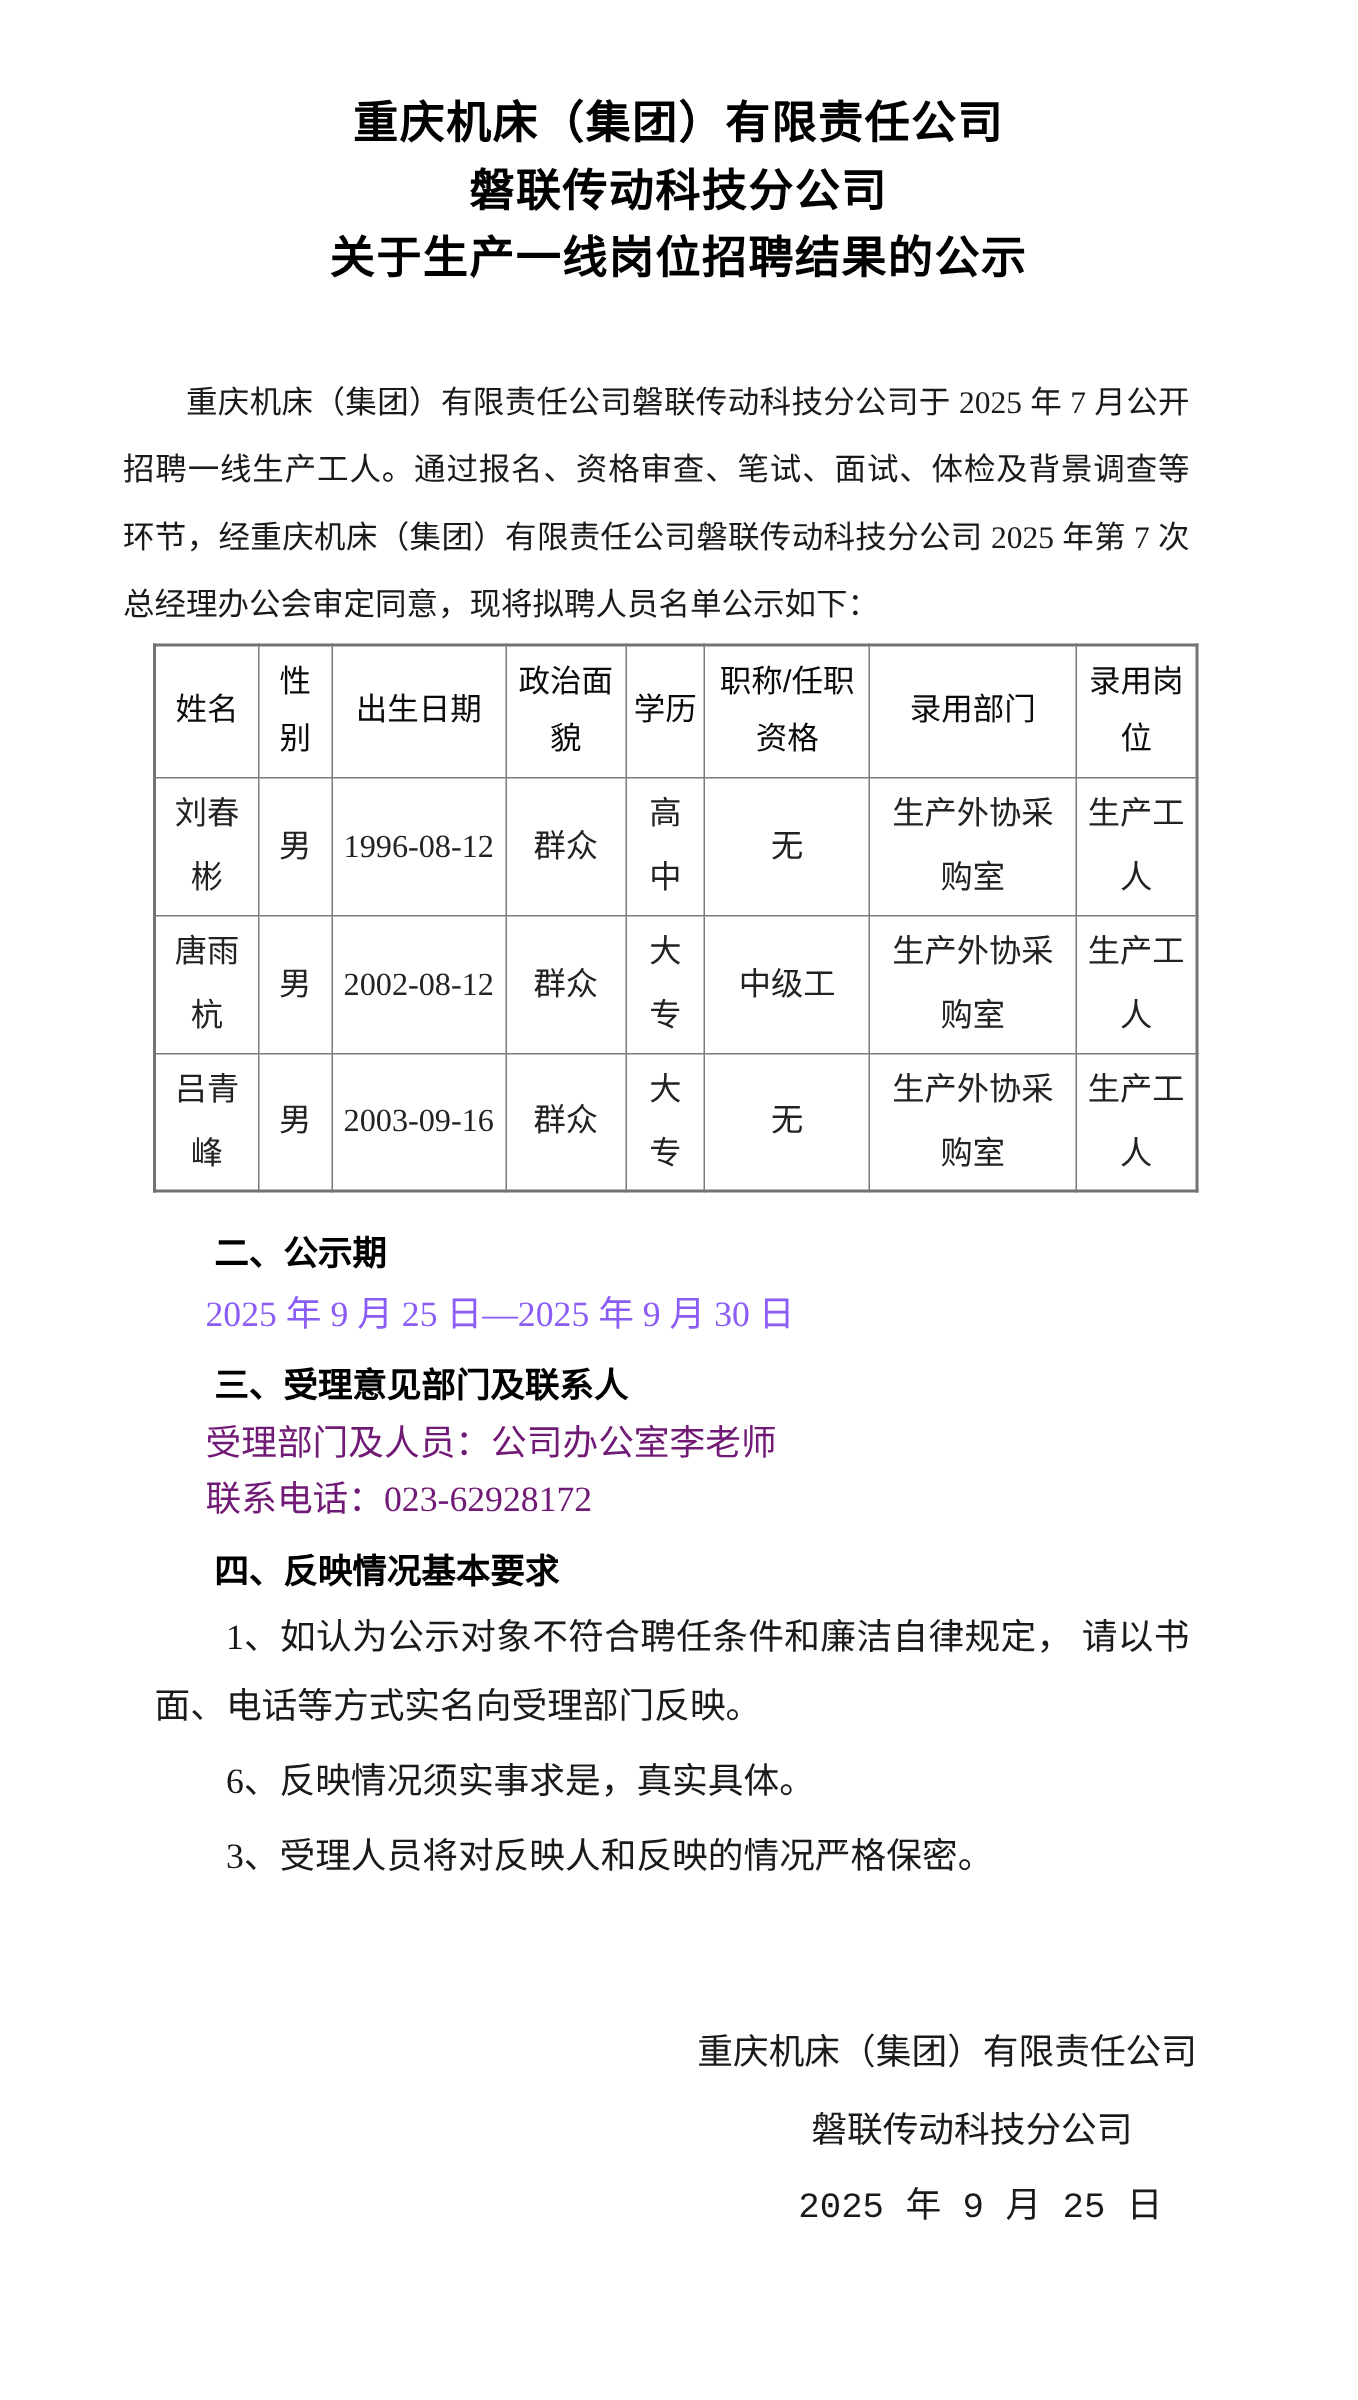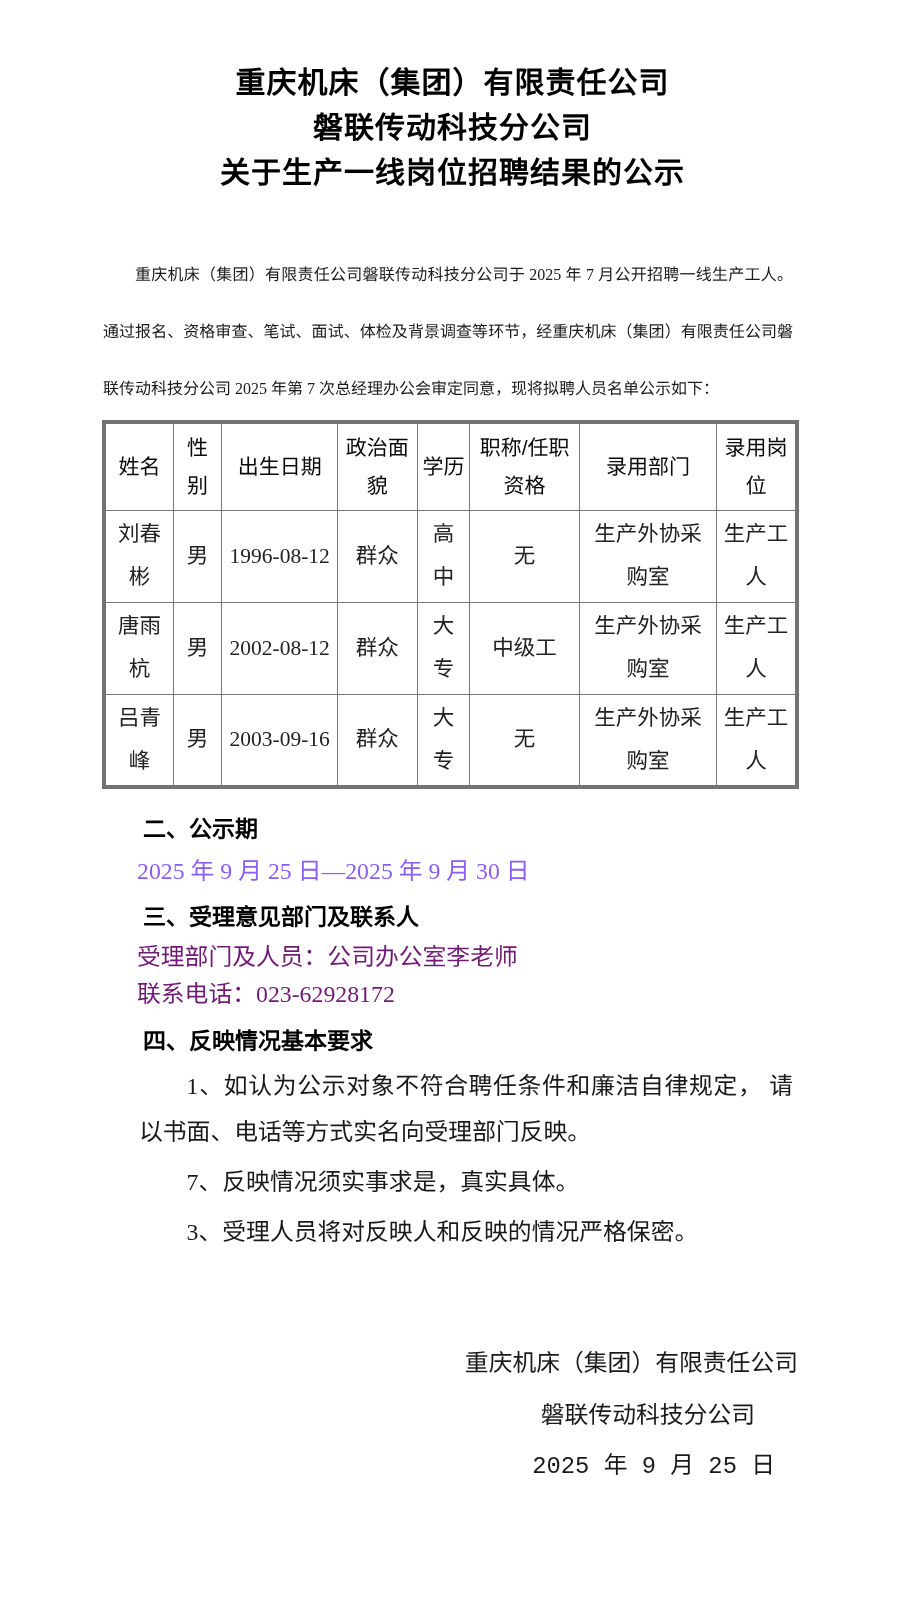--- a/index.html
+++ b/index.html
@@ -24,23 +24,23 @@
     text-align: center;
     font-family: "Liberation Serif", "DejaVu Serif", serif;
     font-weight: 700;
     font-size: 30px;
     line-height: 45px;
     color: #000;
     letter-spacing: 1px;
   }
   
   .intro {
-    margin: 51px 112px 0 103px;
-    font-size: 16px;
-    line-height: 57px;
+    margin: 51px 112px 0 82px;
+    font-size: 21px;
+    line-height: 45px;
     text-align: justify;
     text-indent: 2em;
     color: #1a1a1a;
   }
   
   .sec-heading {
     margin: 0 112px 0 103px;
     padding-left: 40px;
     font-family: "Liberation Sans", "DejaVu Sans", sans-serif;
     font-weight: 700;
@@ -52,21 +52,21 @@
   .sec-heading.h2 { margin-top: 24px; }
   .sec-heading.h3 { margin-top: 10px; }
   .sec-heading.h4 { margin-top: 12px; }
   
   table.roster {
     margin-left: 102px;
     margin-top: 3px;
     width: 697px;
     border-collapse: collapse;
     table-layout: fixed;
-    border: 4px solid #737373;
+    border: 2px solid #737373;
   }
   table.roster td, table.roster th {
     border: 1px solid #7a7a7a;
     text-align: center;
     vertical-align: middle;
     white-space: pre-line;
     padding: 2px 3px;
     box-sizing: border-box;
     overflow: hidden;
   }
@@ -101,21 +101,21 @@
     color: #701a75;
   }
   .req-item {
     margin: 0 112px 4px 103px;
     font-size: 23.8px;
     line-height: 46px;
     text-align: justify;
     text-indent: 2em;
     color: #1a1a1a;
   }
-  .req-items { margin-top: 6px; padding-left: 36px; }
+  .req-items { margin-top: 6px; }
   
   .signature {
     margin-top: 82px;
     font-size: 23.8px;
     line-height: 52px;
     color: #1a1a1a;
   }
   .signature .sig-line { text-align: right; }
   .sig-company1 { padding-right: 107px; }
   .sig-company2 { padding-right: 150px; }
@@ -211,21 +211,21 @@
 
   <div class="sec-heading h3">三、受理意见部门及联系人</div>
   <div class="contact-block">
     <div>受理部门及人员：公司办公室李老师</div>
     <div>联系电话：023-62928172</div>
   </div>
 
   <div class="sec-heading h4">四、反映情况基本要求</div>
   <div class="req-items">
     <p class="req-item">1、如认为公示对象不符合聘任条件和廉洁自律规定， 请以书面、电话等方式实名向受理部门反映。</p>
-    <p class="req-item">7、反映情况须实事求是，真实具体。</p>
+    <p class="req-item">6、反映情况须实事求是，真实具体。</p>
     <p class="req-item">3、受理人员将对反映人和反映的情况严格保密。</p>
   </div>
 
   <div class="signature">
     <div class="sig-line sig-company1">重庆机床（集团）有限责任公司</div>
     <div class="sig-line sig-company2">磐联传动科技分公司</div>
     <div class="sig-line sig-date">2025 年 9 月 25 日</div>
   </div>
 
 </div>

